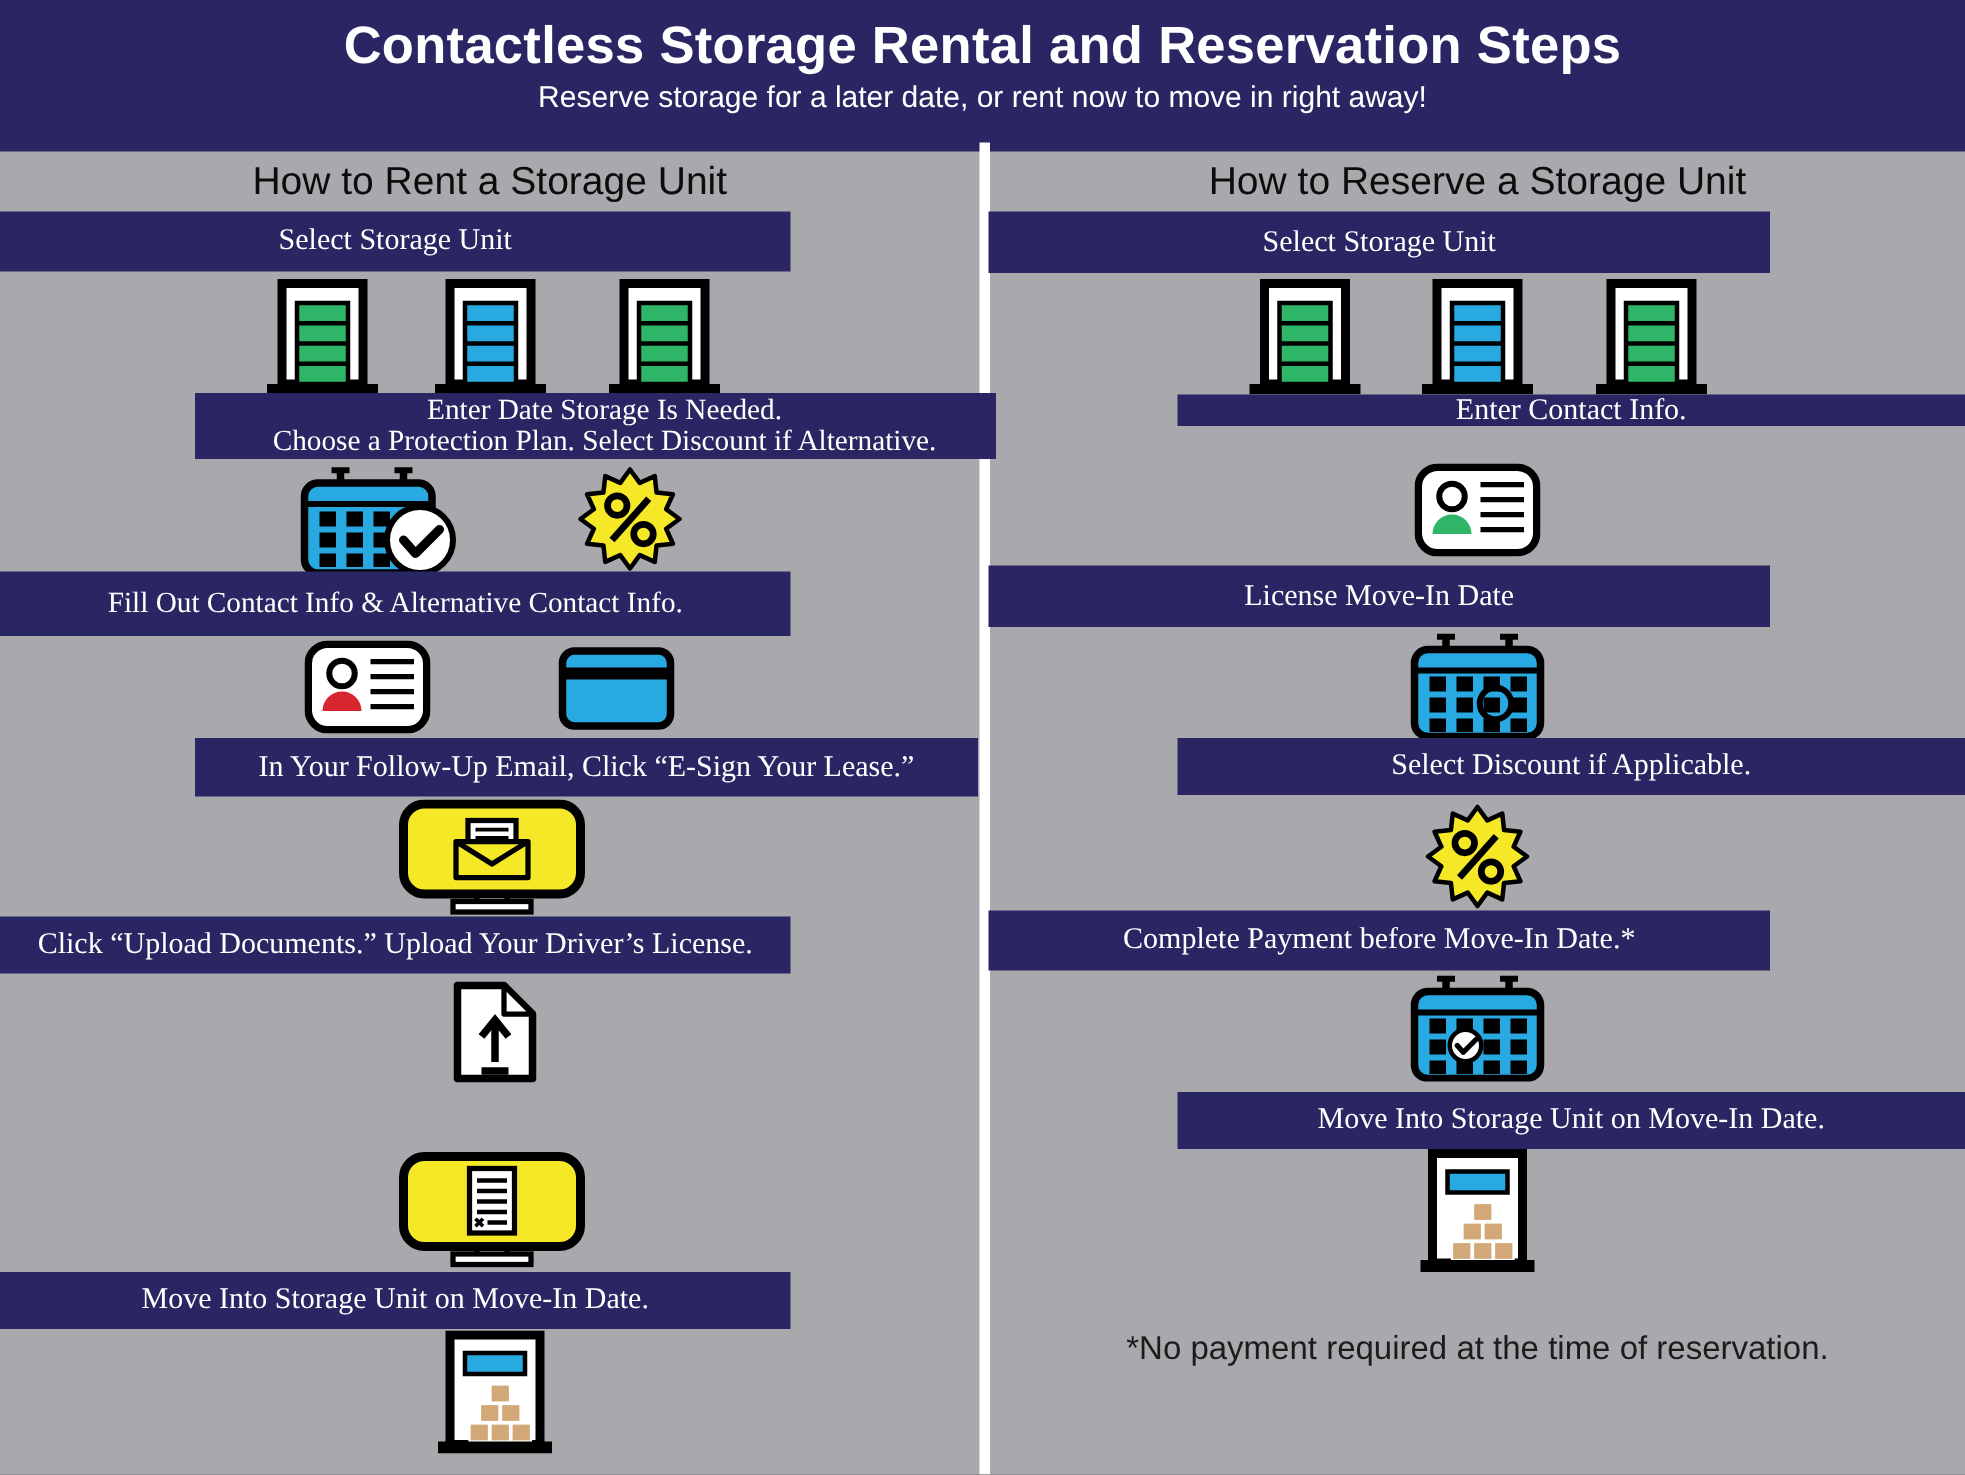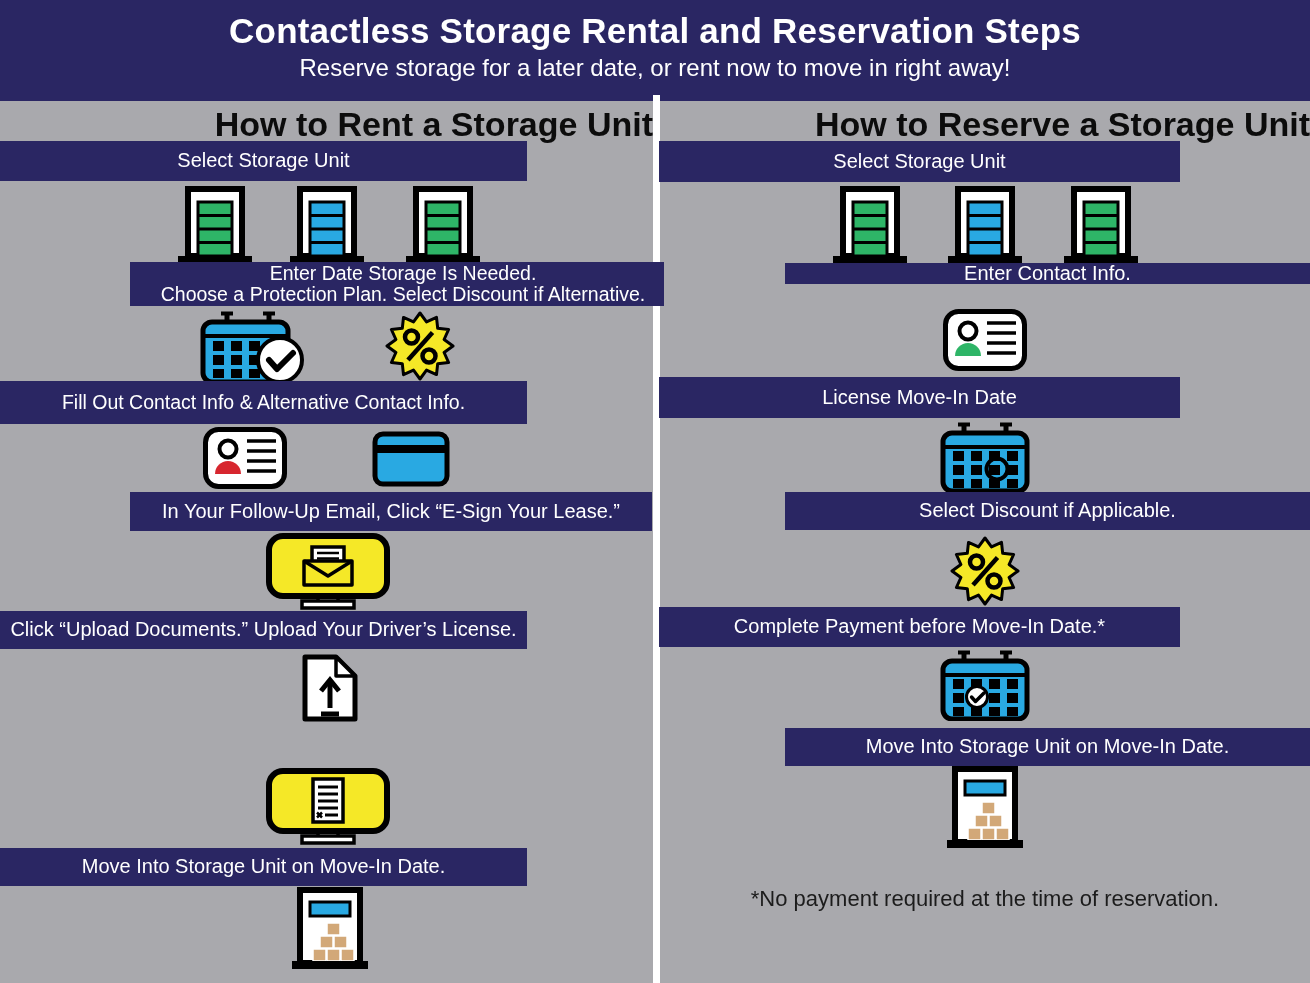--- a/index.html
+++ b/index.html
@@ -2,26 +2,26 @@
 <html style="--navy: #2A2663; --background-gray: #A9A9AD; --divider-white: #FFFFFF; --unit-green: #2EB567; --accent-blue: #29A9E2; --badge-yellow: #F5E827; --person-red: #D7262E; --person-green: #2EB567; --box-tan: #D2A878;"><head>
 <meta charset="utf-8">
 <style>
   html,body{margin:0;padding:0;background:#7e7e82;}
   .stage{position:relative;width:1310px;height:983px;overflow:hidden;
          background:var(--background-gray,#A9A9AD);
          font-family:"Liberation Sans",sans-serif;}
   .header{position:absolute;left:0;top:0;width:1310px;height:101px;
           background:var(--navy,#2A2663);color:#fff;text-align:center;}
   .title{font-size:35px;font-weight:700;margin-top:11px;letter-spacing:.2px;}
-  .subtitle{font-size:24px;margin-top:3px;font-weight:400;}
+  .subtitle{font-size:20px;margin-top:3px;font-weight:400;}
   .divider{position:absolute;background:var(--divider-white,#fff);}
-  .col-heading{position:absolute;font-size:34px;font-weight:700;color:#0c0c0c;text-align:right;}
+  .col-heading{position:absolute;font-size:26px;font-weight:400;color:#0c0c0c;text-align:center;}
   .banner{position:absolute;background:var(--navy,#2A2663);color:#fff;
           display:flex;flex-direction:column;align-items:center;justify-content:center;
-          font-size:20px;line-height:21.5px;text-align:center;white-space:nowrap;}
+          font-size:20px;line-height:21.5px;text-align:center;white-space:nowrap;font-family:Liberation Serif, serif;}
   .icon{position:absolute;}
   .footnote{position:absolute;font-size:22px;color:#1c1c1c;text-align:center;}
   
   .f-wht{fill:#fff}.f-blk{fill:#000}.f-none{fill:none}
   .f-green{fill:var(--unit-green,#2EB567)}
   .f-blue{fill:var(--accent-blue,#29A9E2)}
   .f-yellow{fill:var(--badge-yellow,#F5E827)}
   .f-red{fill:var(--person-red,#D7262E)}
   .f-tan{fill:var(--box-tan,#D2A878)}
   .s-blk{stroke:#000}.s-wht{stroke:#fff}

